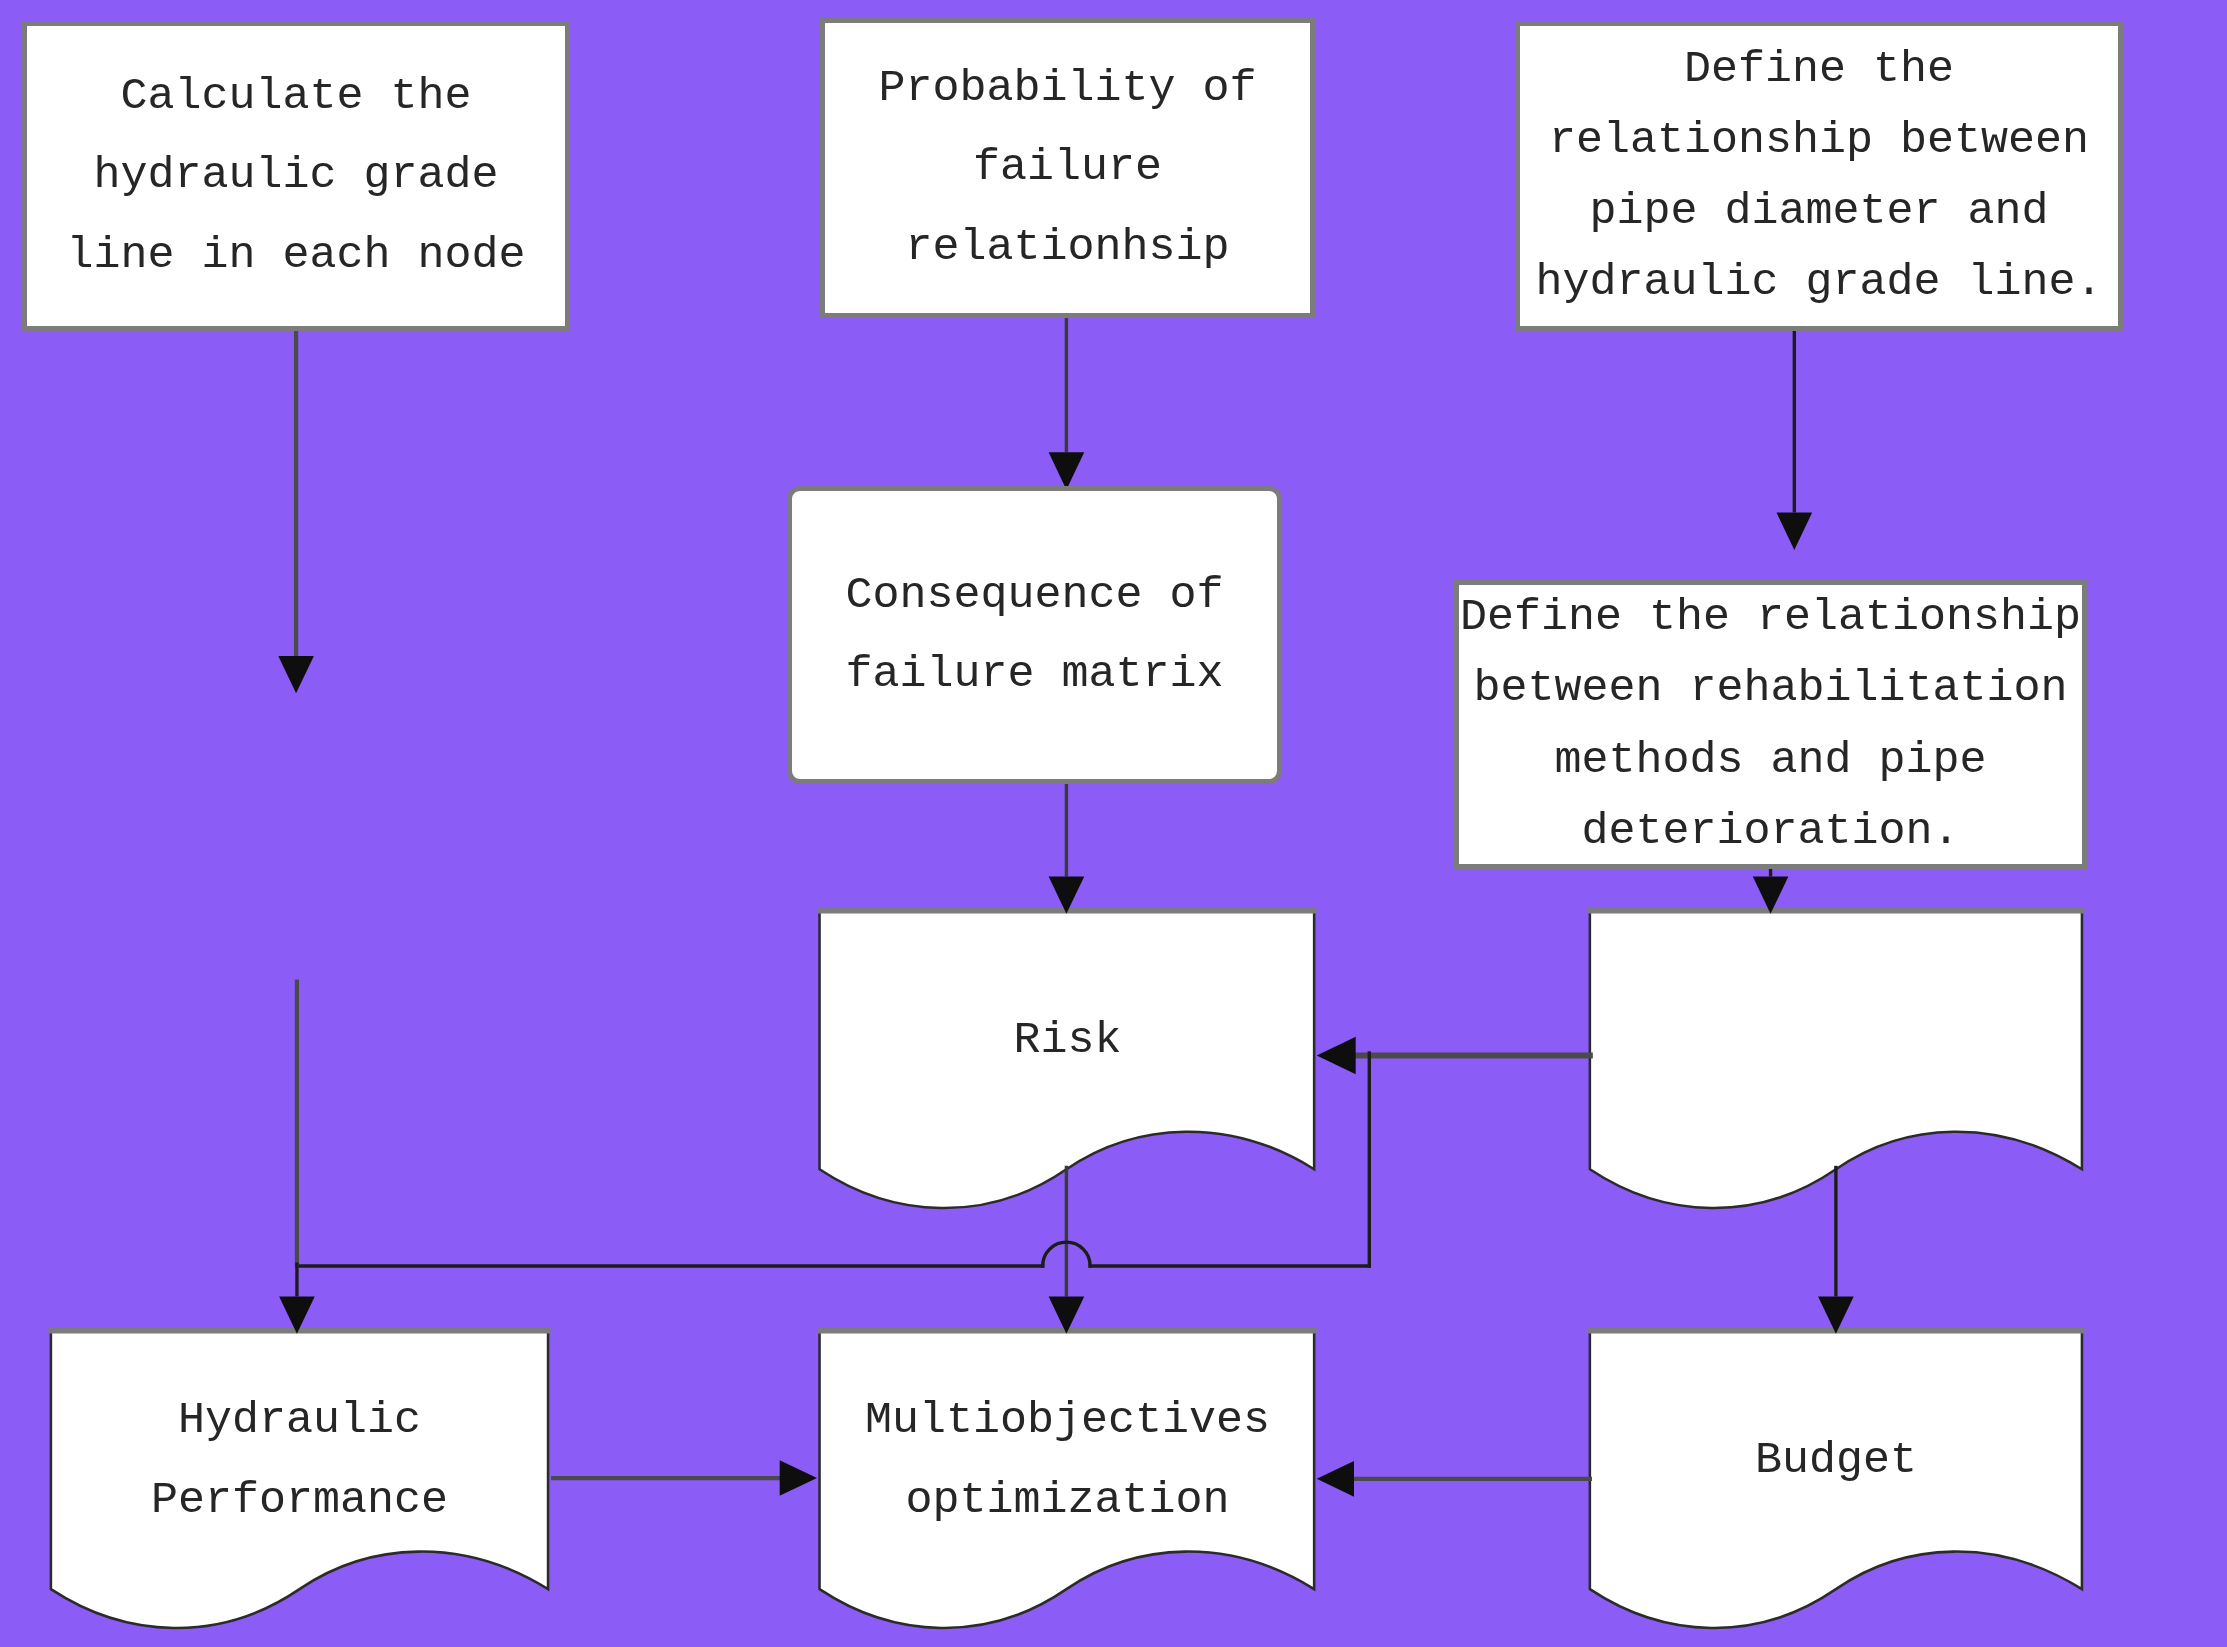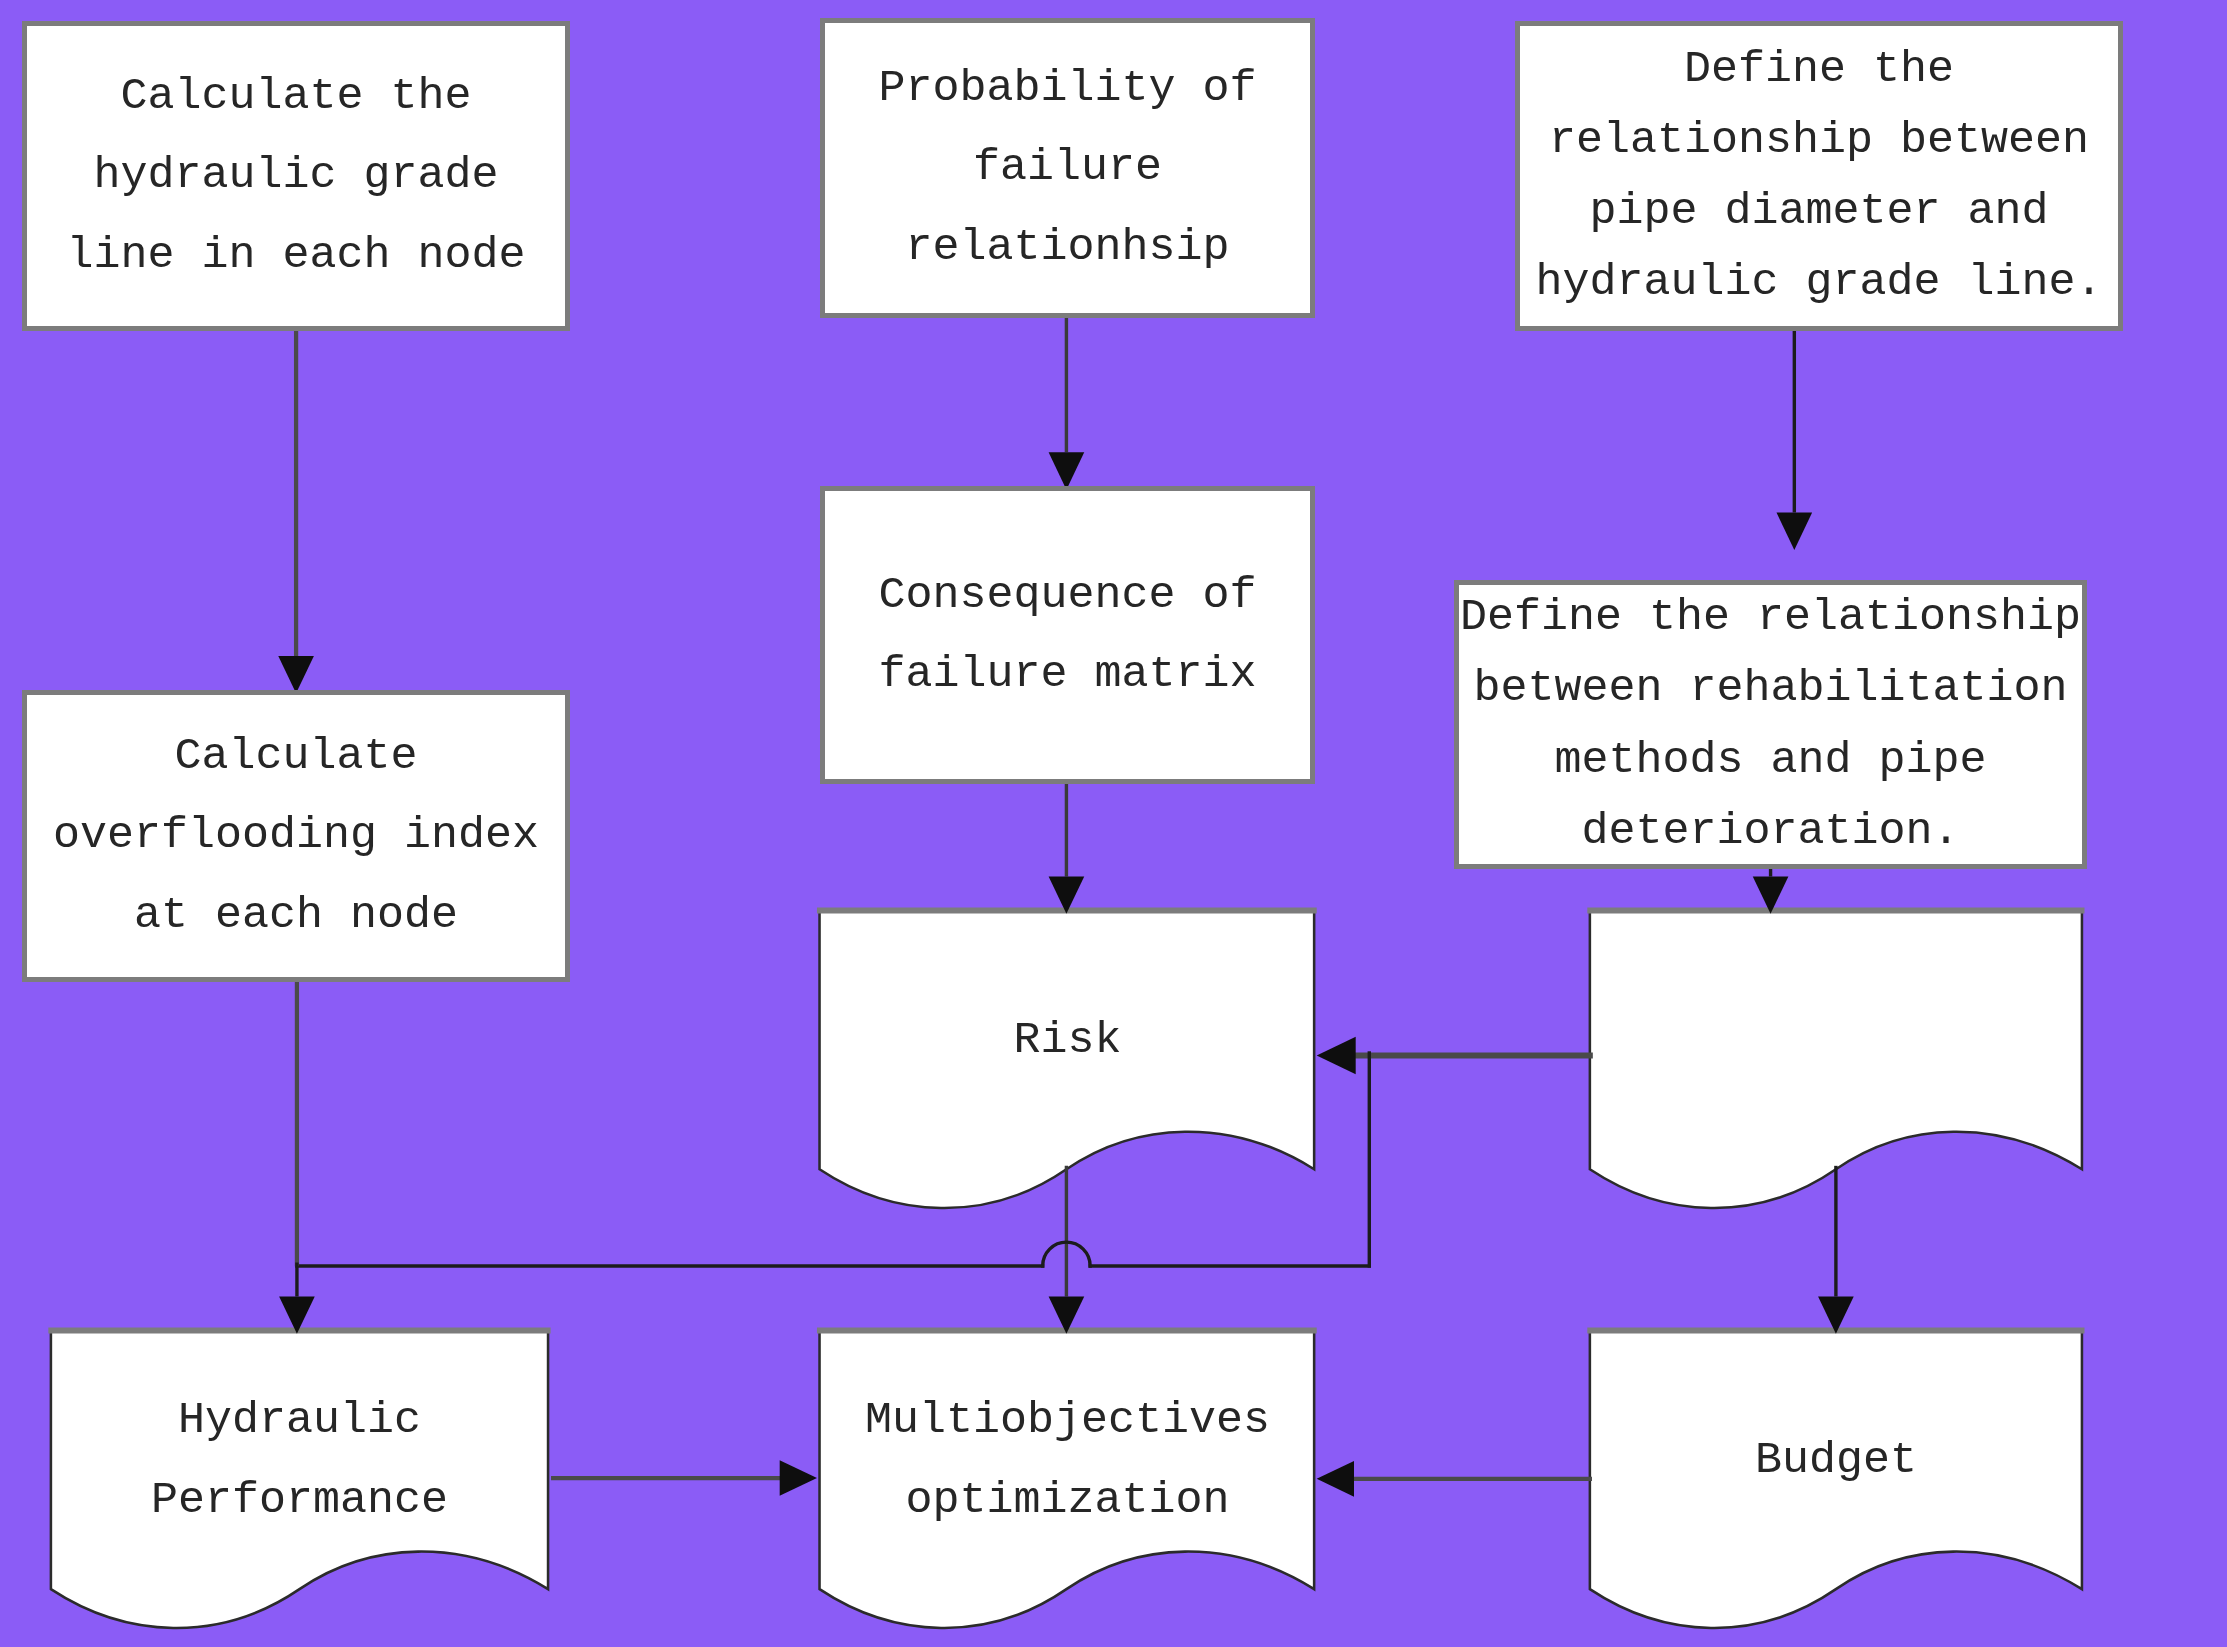--- a/index.html
+++ b/index.html
@@ -96,37 +96,32 @@
 relationhsip</span>
   </div>
 
   <div class="node process lh-sm" style="left:1515px;top:21px;width:608px;height:310px;">
     <span>Define the
 relationship between
 pipe diameter and
 hydraulic grade line.</span>
   </div>
 
-  <div class="node process" style="left:820px;top:486px;width:495px;height:298px;">
+  <div class="node process" style="left:787px;top:486px;width:495px;height:298px;border-radius:13px;">
     <span>Consequence of
 failure matrix</span>
   </div>
 
   <div class="node process lh-sm" style="left:1454px;top:546px;width:633px;height:289px;margin-top:34px;">
     <span>Define the relationship
 between rehabilitation
 methods and pipe
 deterioration.</span>
   </div>
 
-  <div class="node process" style="left:22px;top:690px;width:548px;height:292px;">
-    <span>Calculate
-overflooding index
-at each node</span>
-  </div>
 
   <div class="node doclabel" style="left:820px;top:911px;width:495px;height:259px;">
     <span>Risk</span>
   </div>
 
 
   <div class="node doclabel" style="left:51px;top:1331px;width:497px;height:259px;">
     <span>Hydraulic
 Performance</span>
   </div>

